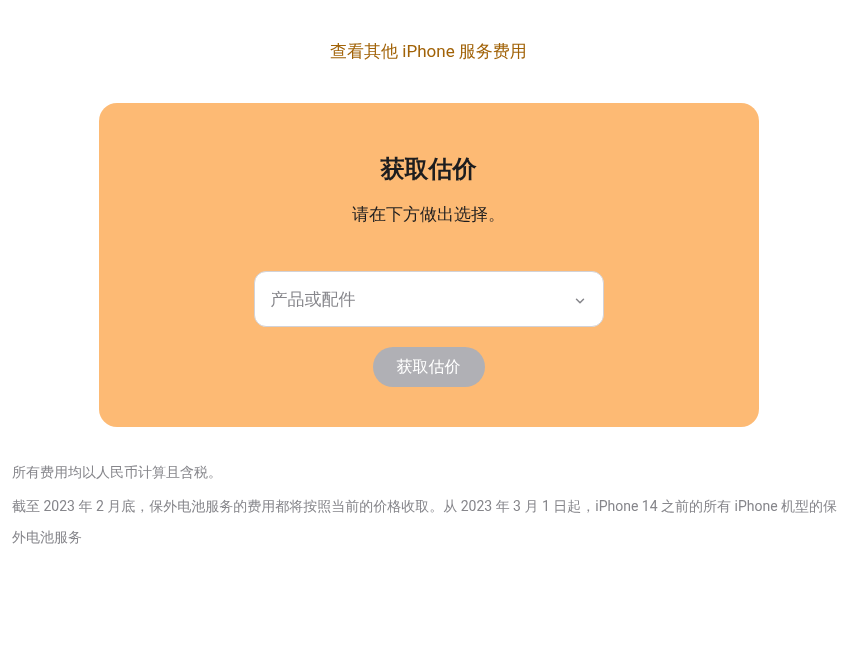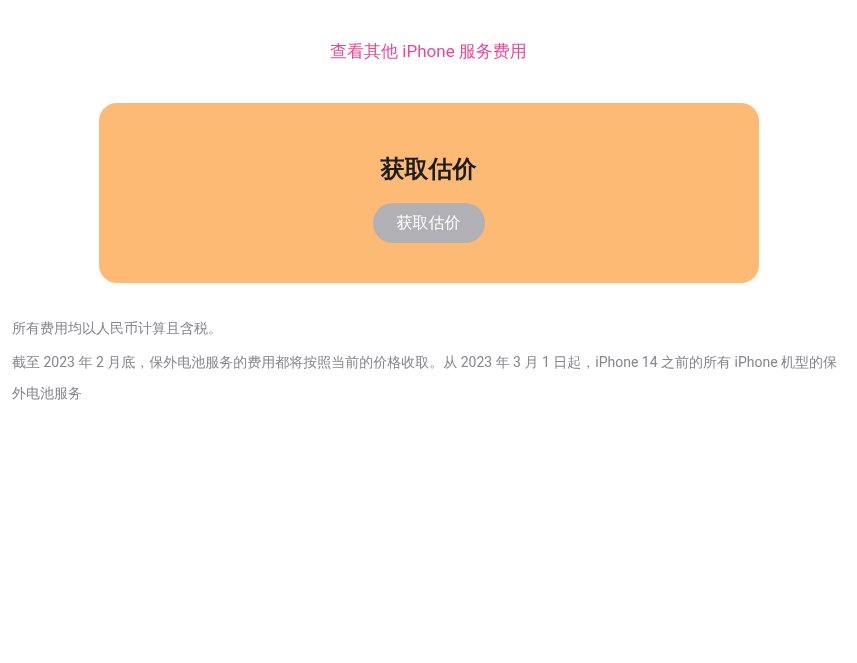--- a/index.html
+++ b/index.html
@@ -12,21 +12,21 @@
       background: #ffffff;
       width: 857px;
       height: 663px;
       padding-top: 40px;
     }
     .top-link {
       text-align: center;
       margin-bottom: 40px;
     }
     .top-link a {
-      color: #ec4899;
+      color: #a16207;
       text-decoration: none;
       font-size: 17px;
       cursor: pointer;
     }
     .card {
       background: #fdba74;
       border-radius: 18px;
       margin: 0 auto;
       width: 660px;
       padding: 50px 40px 40px 40px;
@@ -114,21 +114,32 @@
   </style>
 </head>
 <body>
 
 <div class="top-link">
   <a href="#">查看其他 iPhone 服务费用</a>
 </div>
 
 <div class="card">
   <h2 class="card-title">获取估价</h2>
+  <p class="card-subtitle">请在下方做出选择。</p>
 
+  <div class="select-wrapper">
+    <div class="select-box">
+      <span>产品或配件</span>
+      <span class="chevron">
+        <svg viewBox="0 0 24 24" fill="none" stroke="#86868b" stroke-width="2.5" stroke-linecap="round" stroke-linejoin="round">
+          <polyline points="6 9 12 15 18 9"></polyline>
+        </svg>
+      </span>
+    </div>
+  </div>
 
 
 
   <button class="estimate-button">获取估价</button>
 </div>
 
 <p class="footer-text">所有费用均以人民币计算且含税。</p>
 <p class="footer-note">
   <span>截至 2023 年 2 月底，保外电池服务的费用都将按照当前的价格收取。从 2023 年 3 月 1 日起，iPhone 14 之前的所有 iPhone 机型的保外电池服务</span>
 </p>

